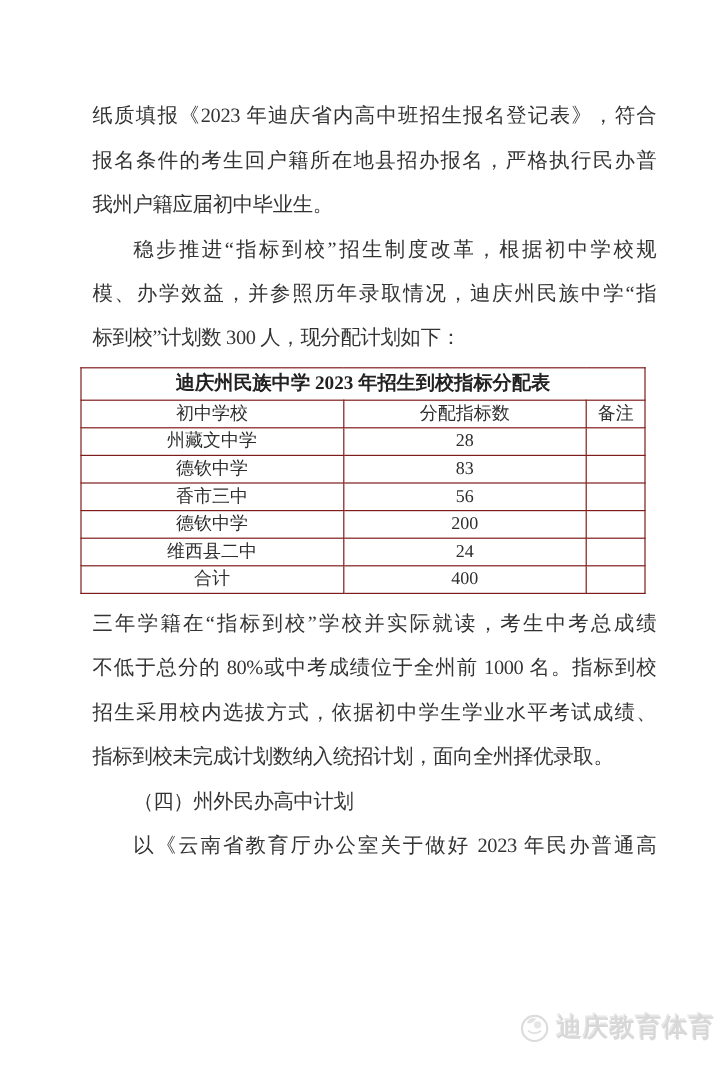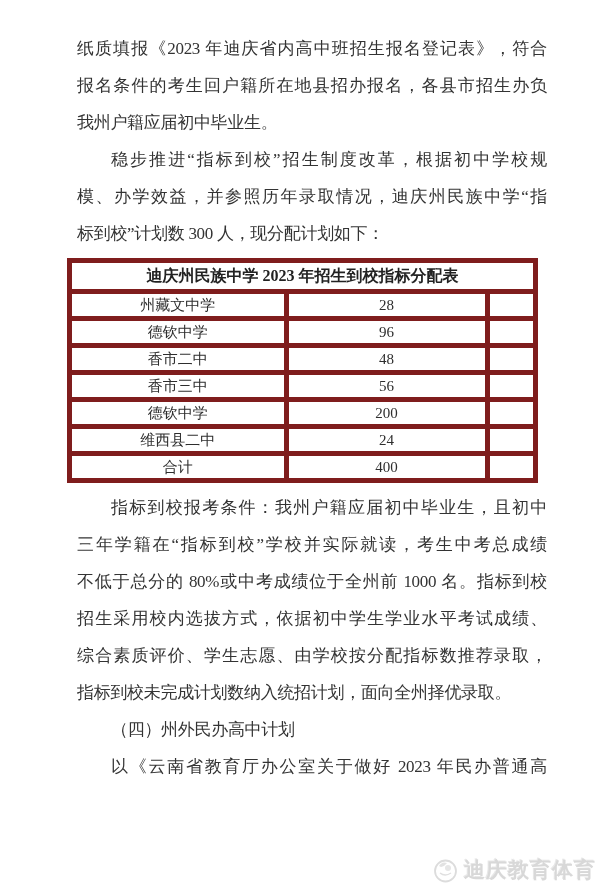--- a/index.html
+++ b/index.html
@@ -7,20 +7,21 @@
     position: relative;
     width: 604px;
     height: 894px;
     background: #ffffff;
     overflow: hidden;
     font-family: "Liberation Serif", "DejaVu Serif", serif;
     color: #333333;
   }
   .content {
     padding: 30px 57px 0 77px; 
+    margin-top: 48px;
   }
   .para { margin: 0; }
   .line {
     font-size: 17px;
     line-height: 37px;
     letter-spacing: -0.3px;
     text-align: justify;
     text-align-last: justify;
     white-space: normal;
     color: #333333;
@@ -28,21 +29,21 @@
   .line.last { text-align-last: left; }
   .line.indent { text-indent: 2em; }
 
   table.quota {
     border-collapse: collapse;
     width: 471px;
     margin: 6px 0 0 -10px;
     table-layout: fixed;
   }
   table.quota td, table.quota th {
-    border: 5px solid #7f1d1d;
+    border: 1px solid #7f1d1d;
     text-align: center;
     vertical-align: middle;
     padding: 0;
     font-weight: normal;
     font-size: 15px;
     height: 22px;
     line-height: 22px;
     color: #2e2e2e;
     overflow: hidden;
   }
@@ -51,21 +52,21 @@
     font-size: 16px;
     height: 26px;
     line-height: 26px;
     color: #222222;
   }
   .after-table { margin-top: 6px; }
 
   .watermark {
     position: absolute;
     right: 8px;
-    bottom: 10px;
+    bottom: 24px;
     display: flex;
     align-items: center;
     gap: 5px;
     user-select: none;
   }
   .watermark .wm-text {
     font-family: "Liberation Sans", "DejaVu Sans", sans-serif;
     font-weight: bold;
     font-size: 21px;
     letter-spacing: 1px;
@@ -76,53 +77,53 @@
 </style>
 </head>
 <body>
 
 <div class="page" style="background: rgb(255, 255, 255);">
   <div class="content">
 
     <div id="paras-before">
         <div class="para">
           <div class="line">纸质填报《2023 年迪庆省内高中班招生报名登记表》，符合</div>
-          <div class="line">报名条件的考生回户籍所在地县招办报名，各县市招生办负</div>
+          <div class="line">报名条件的考生回户籍所在地县招办报名，严格执行民办普</div>
           <div class="line last">我州户籍应届初中毕业生。</div>
         </div>
         <div class="para">
           <div class="line indent">稳步推进“指标到校”招生制度改革，根据初中学校规</div>
           <div class="line">模、办学效益，并参照历年录取情况，迪庆州民族中学“指</div>
           <div class="line last">标到校”计划数 300 人，现分配计划如下：</div>
         </div>
       </div>
 
     <table class="quota">
       <colgroup>
         <col style="width:46.5%">
         <col style="width:43.1%">
         <col style="width:10.4%">
       </colgroup>
       <tbody id="quota-tbody">
         <tr>
           <td class="t-title" colspan="3">迪庆州民族中学 2023 年招生到校指标分配表</td>
         </tr>
+        <tr>
+          <th>初中学校</th>
+          <th>分配指标数</th>
+          <th>备注</th>
+        </tr>
       <tr>
             <td>州藏文中学</td>
             <td>28</td>
             <td></td>
           </tr>
           <tr>
             <td>德钦中学</td>
-            <td>96</td>
-            <td></td>
-          </tr>
-          <tr>
-            <td>香市二中</td>
-            <td>48</td>
+            <td>83</td>
             <td></td>
           </tr>
           <tr>
             <td>香市三中</td>
             <td>56</td>
             <td></td>
           </tr>
           <tr>
             <td>德钦中学</td>
             <td>200</td>
@@ -136,25 +137,23 @@
           <tr>
             <td>合计</td>
             <td>400</td>
             <td></td>
           </tr>
         </tbody>
     </table>
 
     <div id="paras-after" class="after-table">
         <div class="para">
-          <div class="line indent">指标到校报考条件：我州户籍应届初中毕业生，且初中</div>
           <div class="line">三年学籍在“指标到校”学校并实际就读，考生中考总成绩</div>
           <div class="line">不低于总分的 80%或中考成绩位于全州前 1000 名。指标到校</div>
           <div class="line">招生采用校内选拔方式，依据初中学生学业水平考试成绩、</div>
-          <div class="line">综合素质评价、学生志愿、由学校按分配指标数推荐录取，</div>
           <div class="line last">指标到校未完成计划数纳入统招计划，面向全州择优录取。</div>
         </div>
         <div class="para">
           <div class="line indent last">（四）州外民办高中计划</div>
         </div>
         <div class="para">
           <div class="line indent">以《云南省教育厅办公室关于做好 2023 年民办普通高</div>
         </div>
       </div>
 

